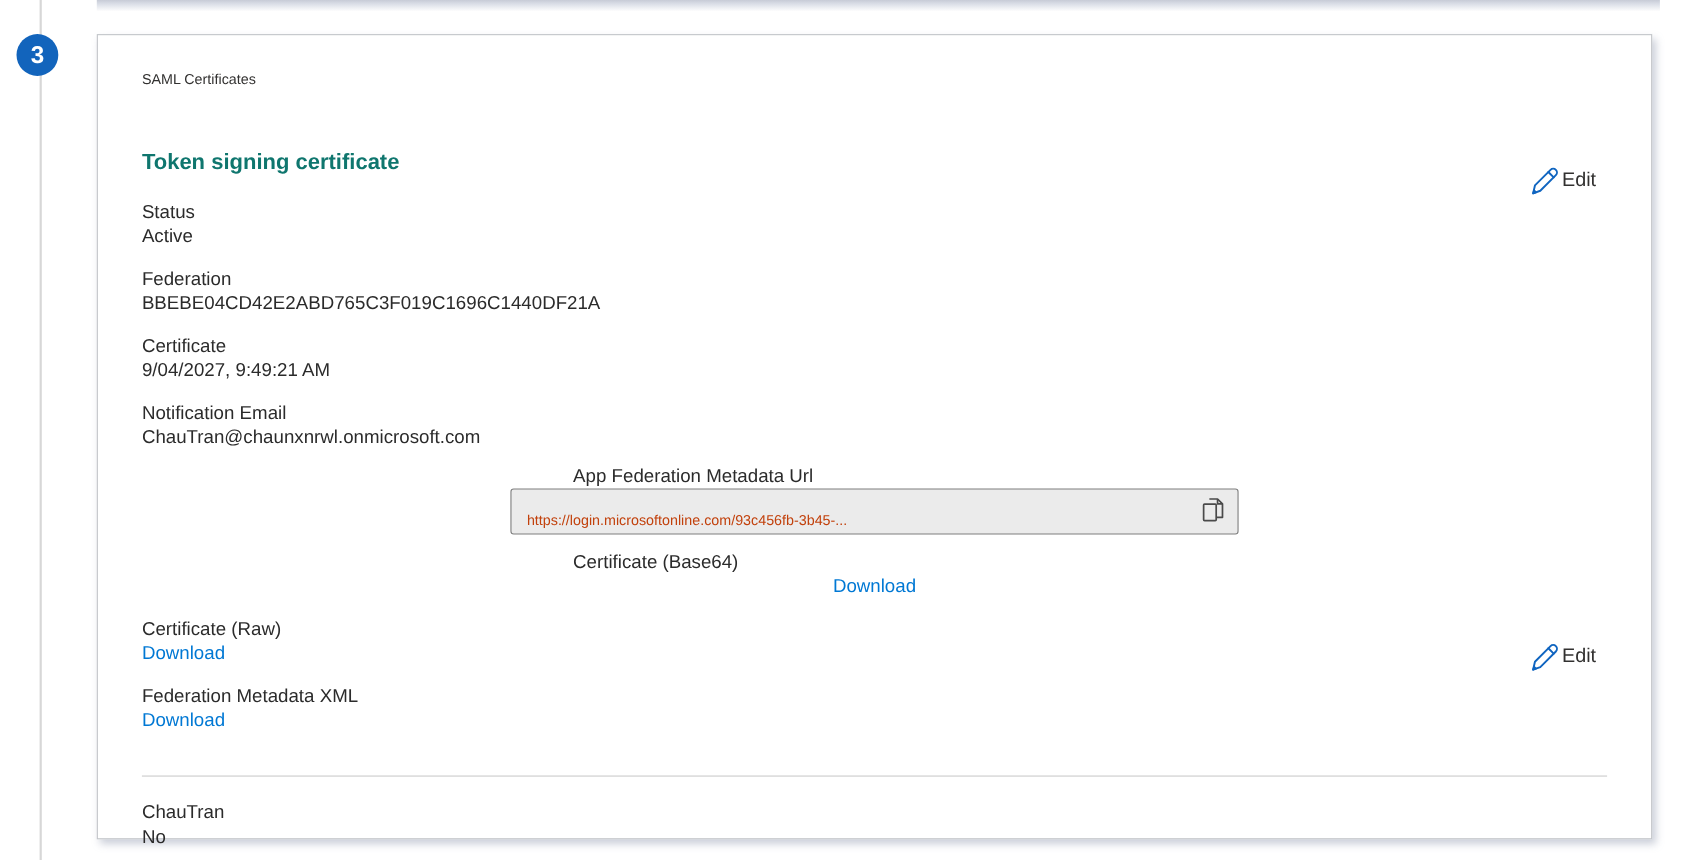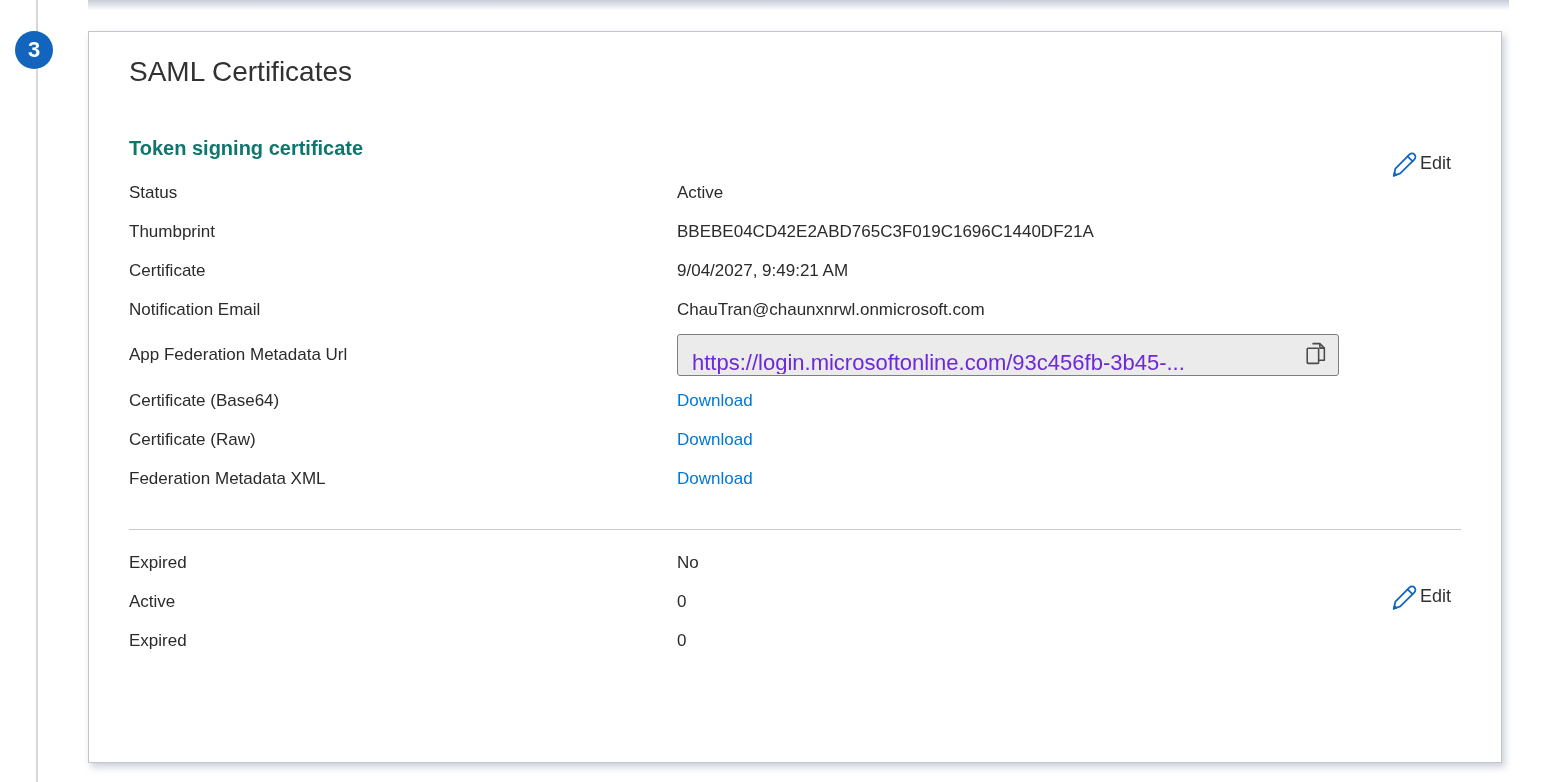--- a/index.html
+++ b/index.html
@@ -15,35 +15,35 @@
 
   .step-badge { position:absolute; left:15px; top:31px; width:38px; height:38px;
     border-radius:50%; background:#1264bc; color:#ffffff; font-size:22px; font-weight:700;
     display:flex; align-items:center; justify-content:center; z-index:2; }
 
   .card { position:absolute; left:88px; top:31px; width:1414px; height:732px;
     background:#ffffff; border:1px solid #c2c5c9;
     box-shadow:3px 4px 7px rgba(125,135,160,0.40);
     padding:26px 40px 0 40px; }
 
-  .panel-title { font-size:28px; line-height:28px; color:#323130; font-weight:400; }
+  .panel-title { font-size:13px; line-height:28px; color:#323130; font-weight:400; }
 
   .section-heading { font-size:20px; line-height:24px; font-weight:700; color:#0f766e; }
   .section-heading.first { margin-top:50px; }
   .section-heading.second { margin-top:37px; }
 
-  .field-row { display:flex; font-size:17px; line-height:22px; color:#2b2b2b; margin-top:17px; }
+  .field-row { display:flex; font-size:17px; line-height:22px; color:#2b2b2b; margin-top:17px;flex-direction:column; }
   .field-row.first-of-section { margin-top:22px; }
   .field-label { width:548px; flex:none; }
   .field-value { flex:1; }
 
   .field-row.url-row { margin-top:13px; align-items:center; }
   .url-box { width:662px; height:42px; background:#ebebeb; border:1.5px solid #7f7f7f;
     border-radius:3px; display:flex; align-items:center; padding:0 8px 0 14px; cursor:text; }
-  .url-text { flex:1; font-size:22px; color:#6d28d9; white-space:nowrap; overflow:hidden;margin-top:15px; }
+  .url-text { flex:1; font-size:13px; color:#c2410c; white-space:nowrap; overflow:hidden;margin-top:15px; }
   .copy-btn { flex:none; width:30px; height:30px; display:flex; align-items:center;
     justify-content:center; cursor:pointer; background:transparent; border:none; }
 
   .field-row.after-url { margin-top:14px;align-items:center; }
 
   .download-link { color:#0078d4; text-decoration:none; cursor:pointer; }
 
   .divider { height:1px; background:#cbcbcb; margin-top:39px; }
 
   .edit-btn { position:absolute; right:50px; display:flex; align-items:center; gap:0;
@@ -79,21 +79,21 @@
   </button>
 
   <div class="section-heading first">Token signing certificate</div>
 
   <div class="field-row first-of-section">
     <div class="field-label">Status</div>
     <div class="field-value">Active</div>
   </div>
 
   <div class="field-row">
-    <div class="field-label">Thumbprint</div>
+    <div class="field-label">Federation</div>
     <div class="field-value">BBEBE04CD42E2ABD765C3F019C1696C1440DF21A</div>
   </div>
 
   <div class="field-row">
     <div class="field-label">Certificate</div>
     <div class="field-value">9/04/2027, 9:49:21 AM</div>
   </div>
 
   <div class="field-row">
     <div class="field-label">Notification Email</div>
@@ -145,21 +145,21 @@
         <path d="M6.2 19.9 L19.9 6.2 a3.3 3.3 0 0 1 4.7 4.7 L10.9 24.6 L4.6 26.9 Z"></path>
         <path d="M18 8.1 l4.7 4.7"></path>
         <path d="M5.5 24.4 L4.6 26.9 L7.1 26 Z" fill="#1065c0"></path>
       </svg>
     </span>
     <span>Edit</span>
   </button>
 
 
   <div class="field-row first-of-section">
-    <div class="field-label">Expired</div>
+    <div class="field-label">ChauTran</div>
     <div class="field-value">No</div>
   </div>
 
   <div class="field-row">
     <div class="field-label">Active</div>
     <div class="field-value">0</div>
   </div>
 
   <div class="field-row">
     <div class="field-label">Expired</div>

